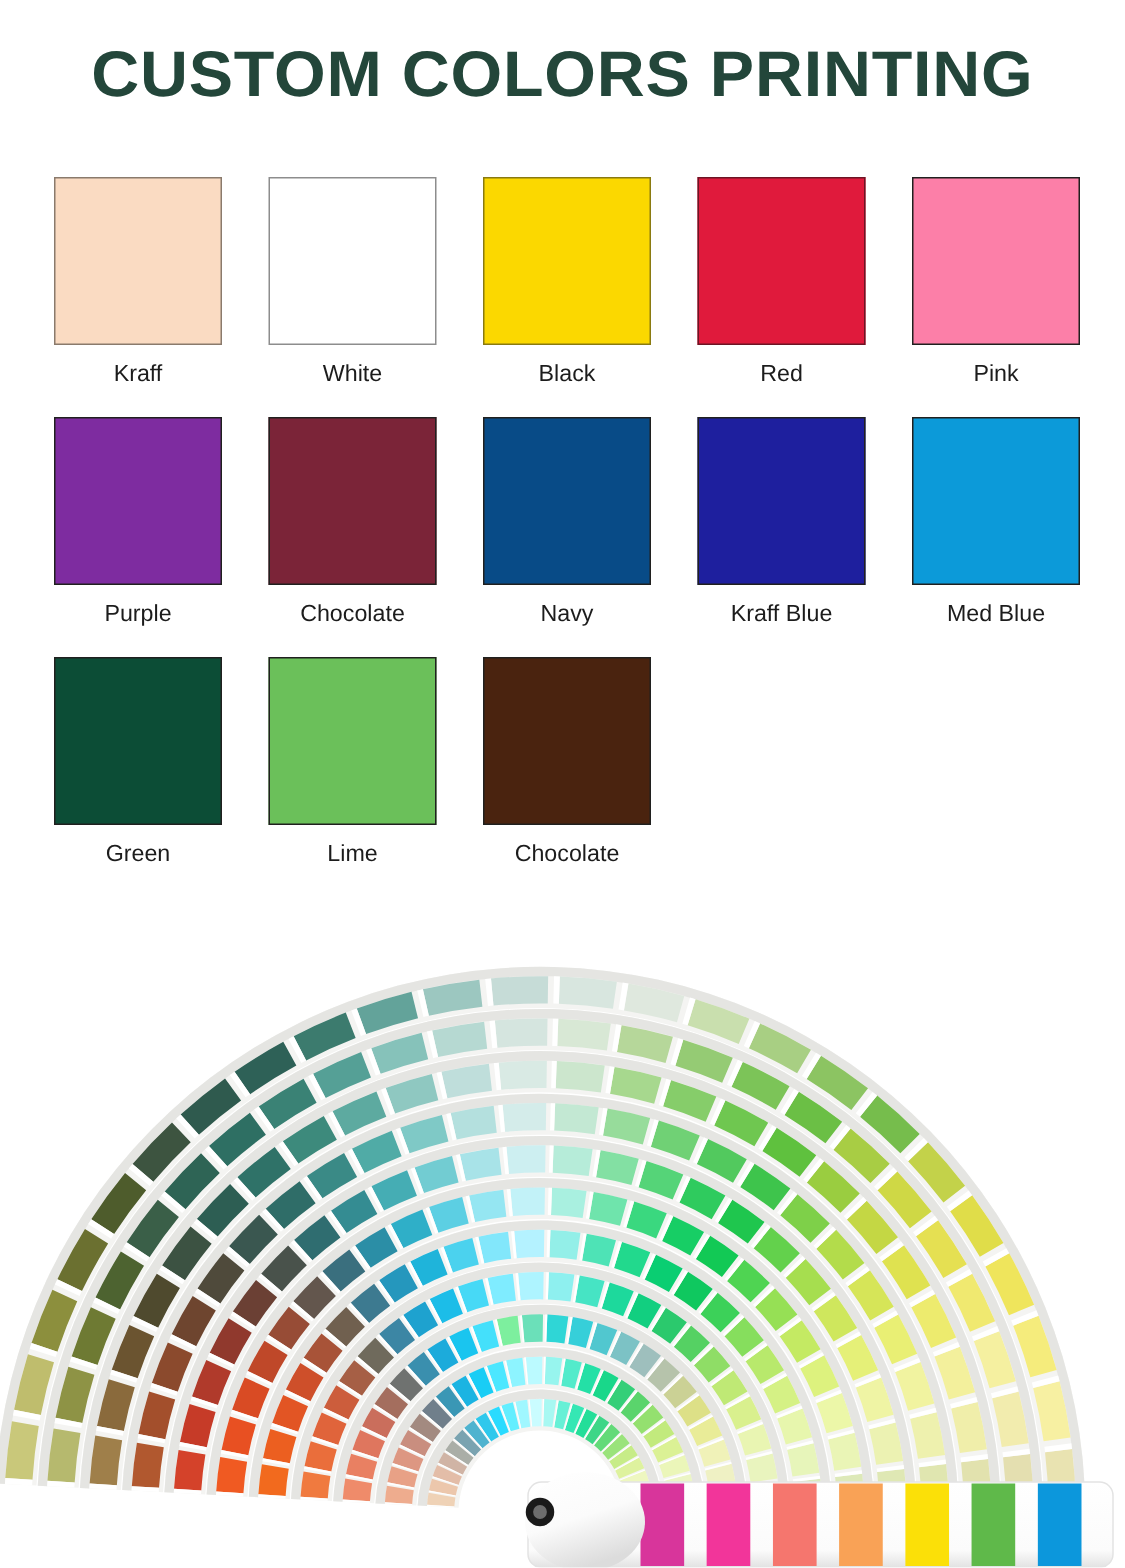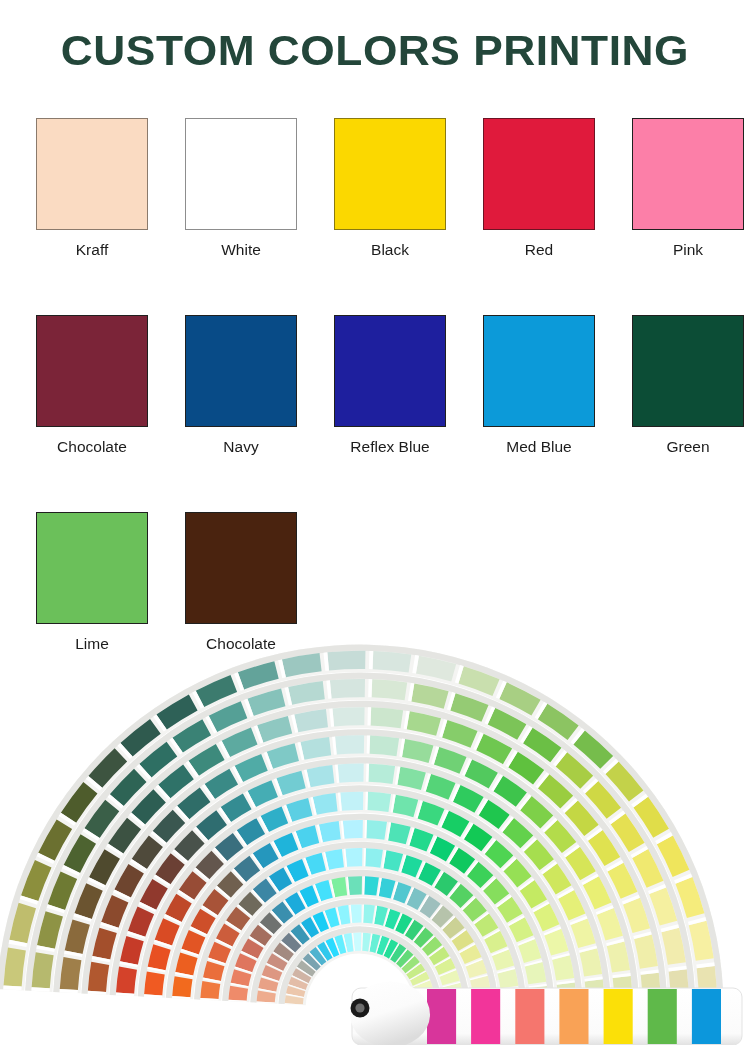--- a/index.html
+++ b/index.html
@@ -47,21 +47,20 @@
   .swatch-grid {
     position: absolute;
     top: 118px;
     left: 36px;
     width: 684px;
     display: grid;
     grid-template-columns: repeat(5, 112px);
     grid-auto-rows: 160px;
     column-gap: 31px;
     row-gap: 0px;
-    gap: 37px;
   }
   .swatch-cell {
     width: 112px;
     display: flex;
     flex-direction: column;
     align-items: center;
   }
   .swatch-chip {
     width: 112px;
     height: 112px;
@@ -115,30 +114,34 @@
       </div>
       <div class="swatch-cell">
         <div class="swatch-chip" style="background: rgb(224, 26, 60); border-color: rgb(109, 20, 36);"></div>
         <div class="swatch-label">Red</div>
       </div>
       <div class="swatch-cell">
         <div class="swatch-chip" style="background: rgb(252, 127, 168); border-color: rgb(32, 32, 31);"></div>
         <div class="swatch-label">Pink</div>
       </div>
       <div class="swatch-cell">
+        <div class="swatch-chip" style="background: rgb(126, 44, 160); border-color: rgb(32, 32, 31);"></div>
+        <div class="swatch-label">Purple</div>
+      </div>
+      <div class="swatch-cell">
         <div class="swatch-chip" style="background: rgb(123, 36, 56); border-color: rgb(32, 32, 31);"></div>
         <div class="swatch-label">Chocolate</div>
       </div>
       <div class="swatch-cell">
         <div class="swatch-chip" style="background: rgb(8, 75, 135); border-color: rgb(32, 32, 31);"></div>
         <div class="swatch-label">Navy</div>
       </div>
       <div class="swatch-cell">
         <div class="swatch-chip" style="background: rgb(30, 31, 158); border-color: rgb(32, 32, 31);"></div>
-        <div class="swatch-label">Reflex Blue</div>
+        <div class="swatch-label">Kraff Blue</div>
       </div>
       <div class="swatch-cell">
         <div class="swatch-chip" style="background: rgb(12, 154, 217); border-color: rgb(32, 32, 31);"></div>
         <div class="swatch-label">Med Blue</div>
       </div>
       <div class="swatch-cell">
         <div class="swatch-chip" style="background: rgb(12, 77, 54); border-color: rgb(32, 32, 31);"></div>
         <div class="swatch-label">Green</div>
       </div>
       <div class="swatch-cell">

